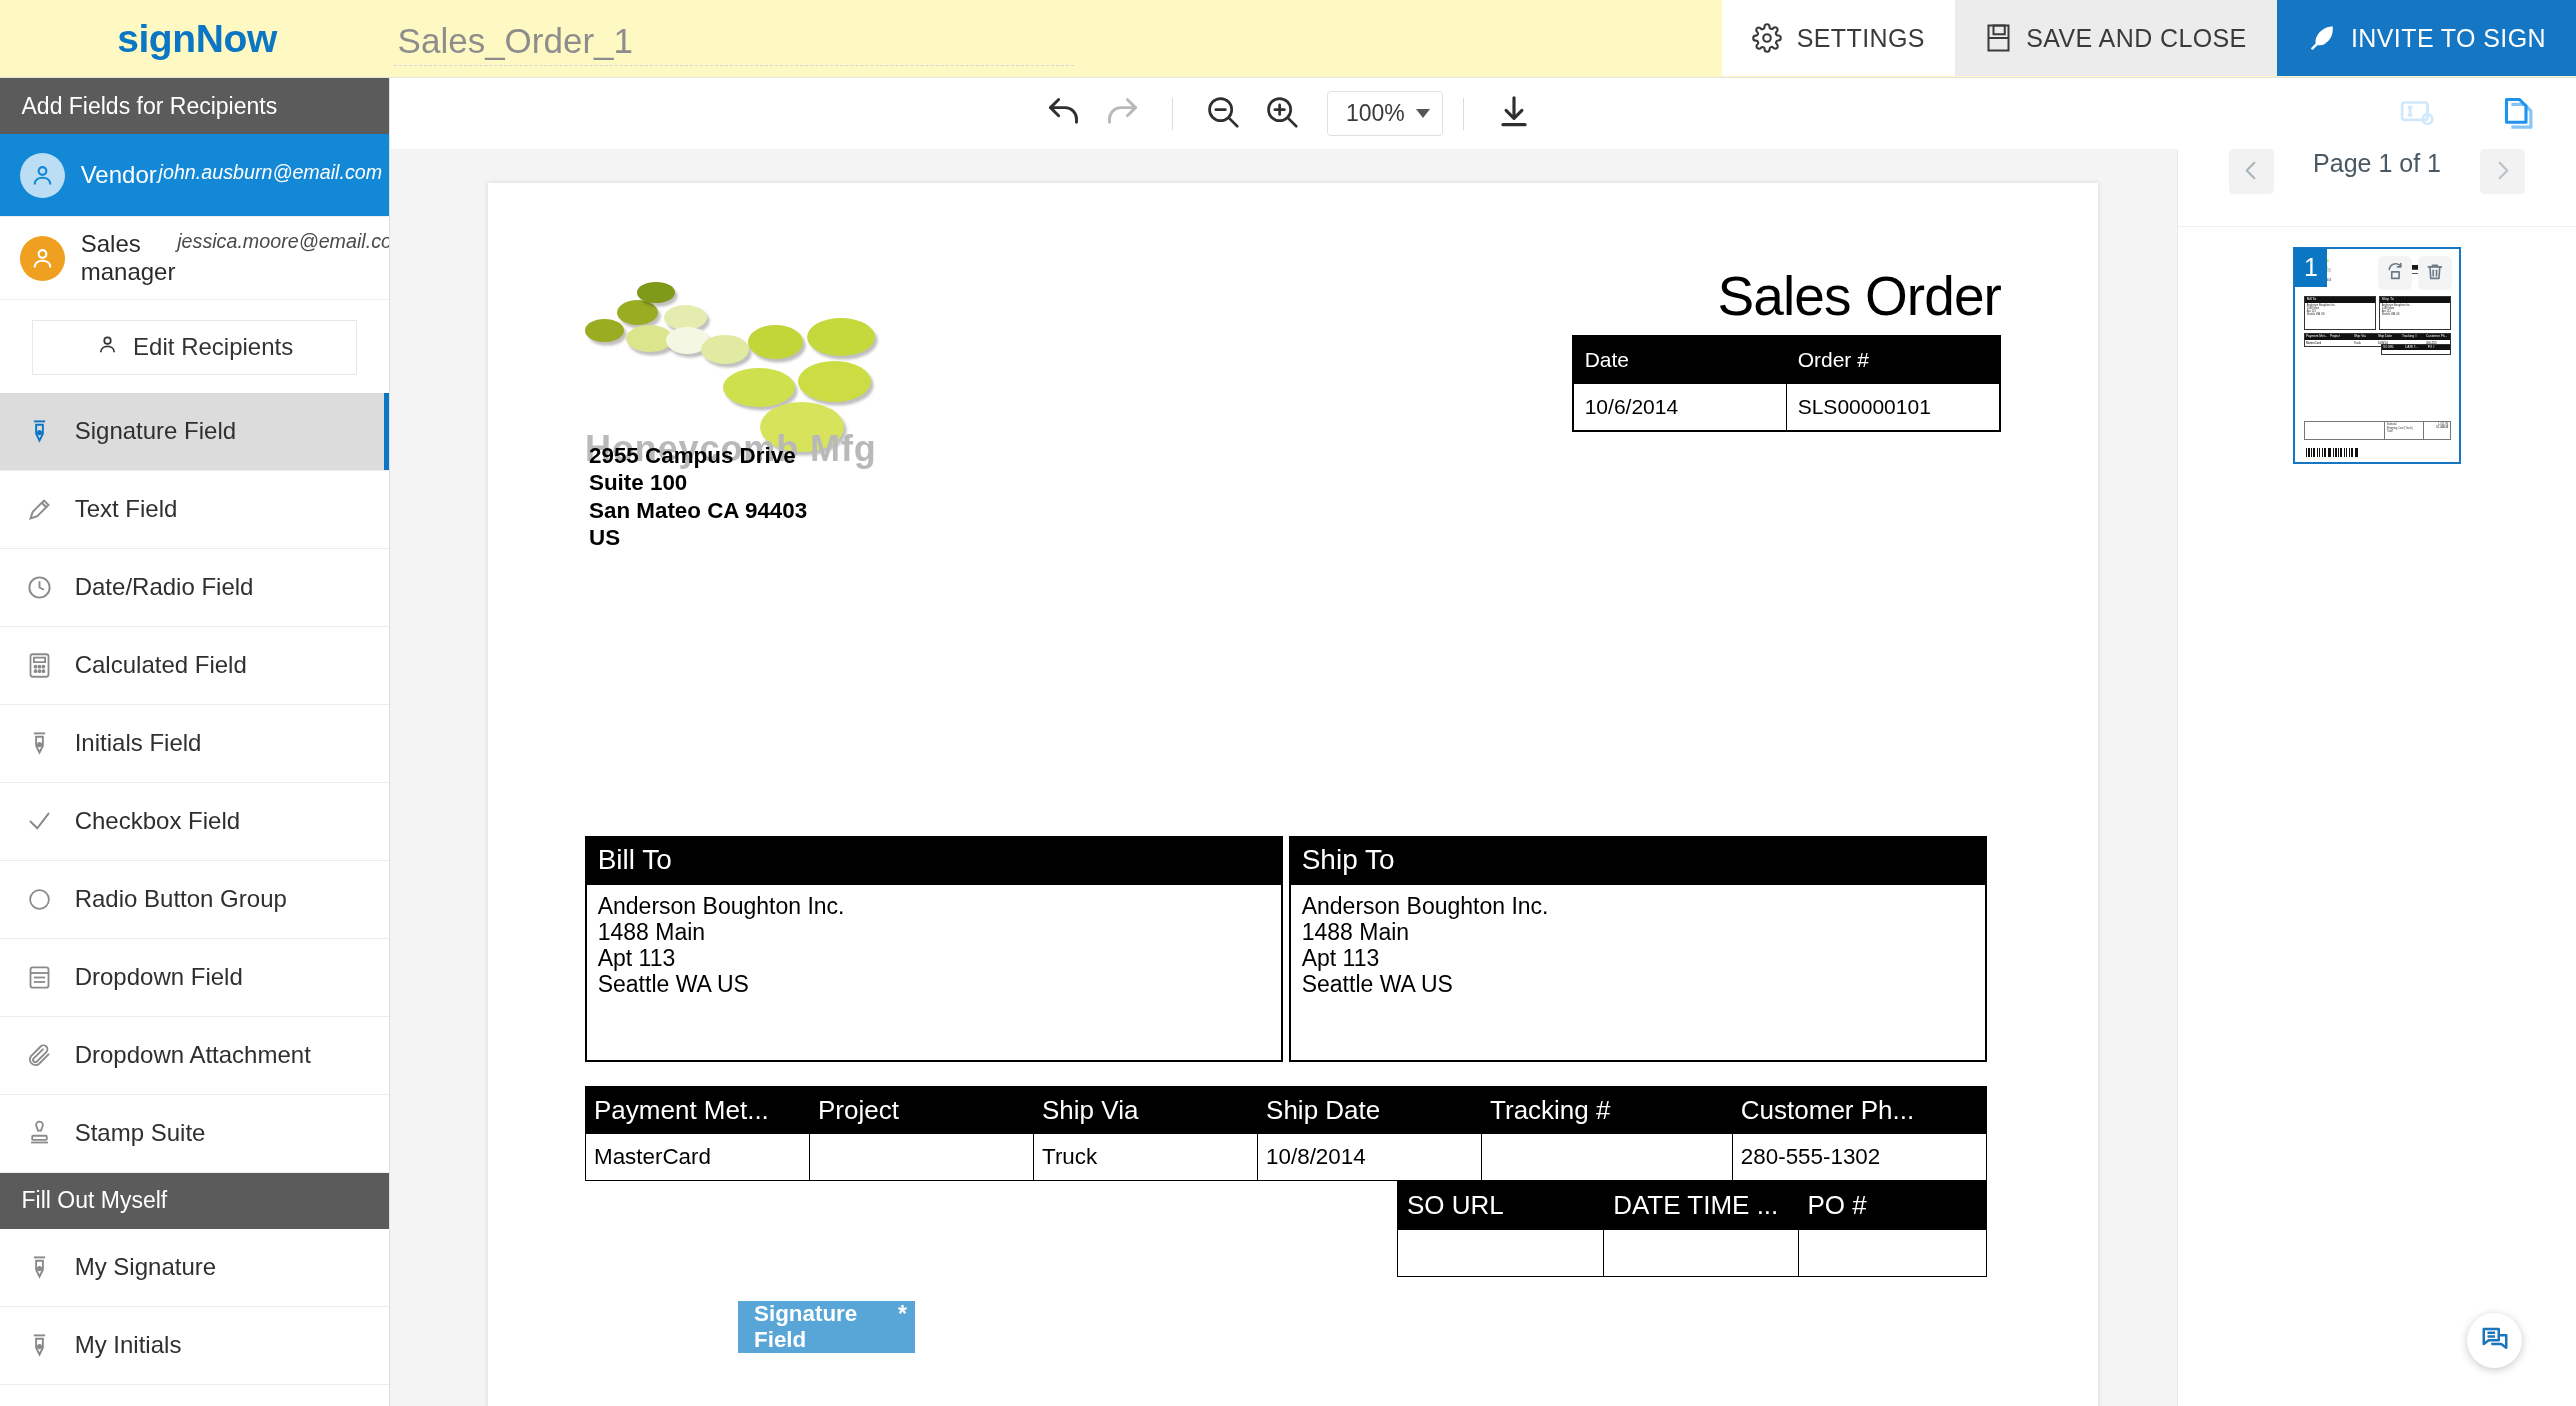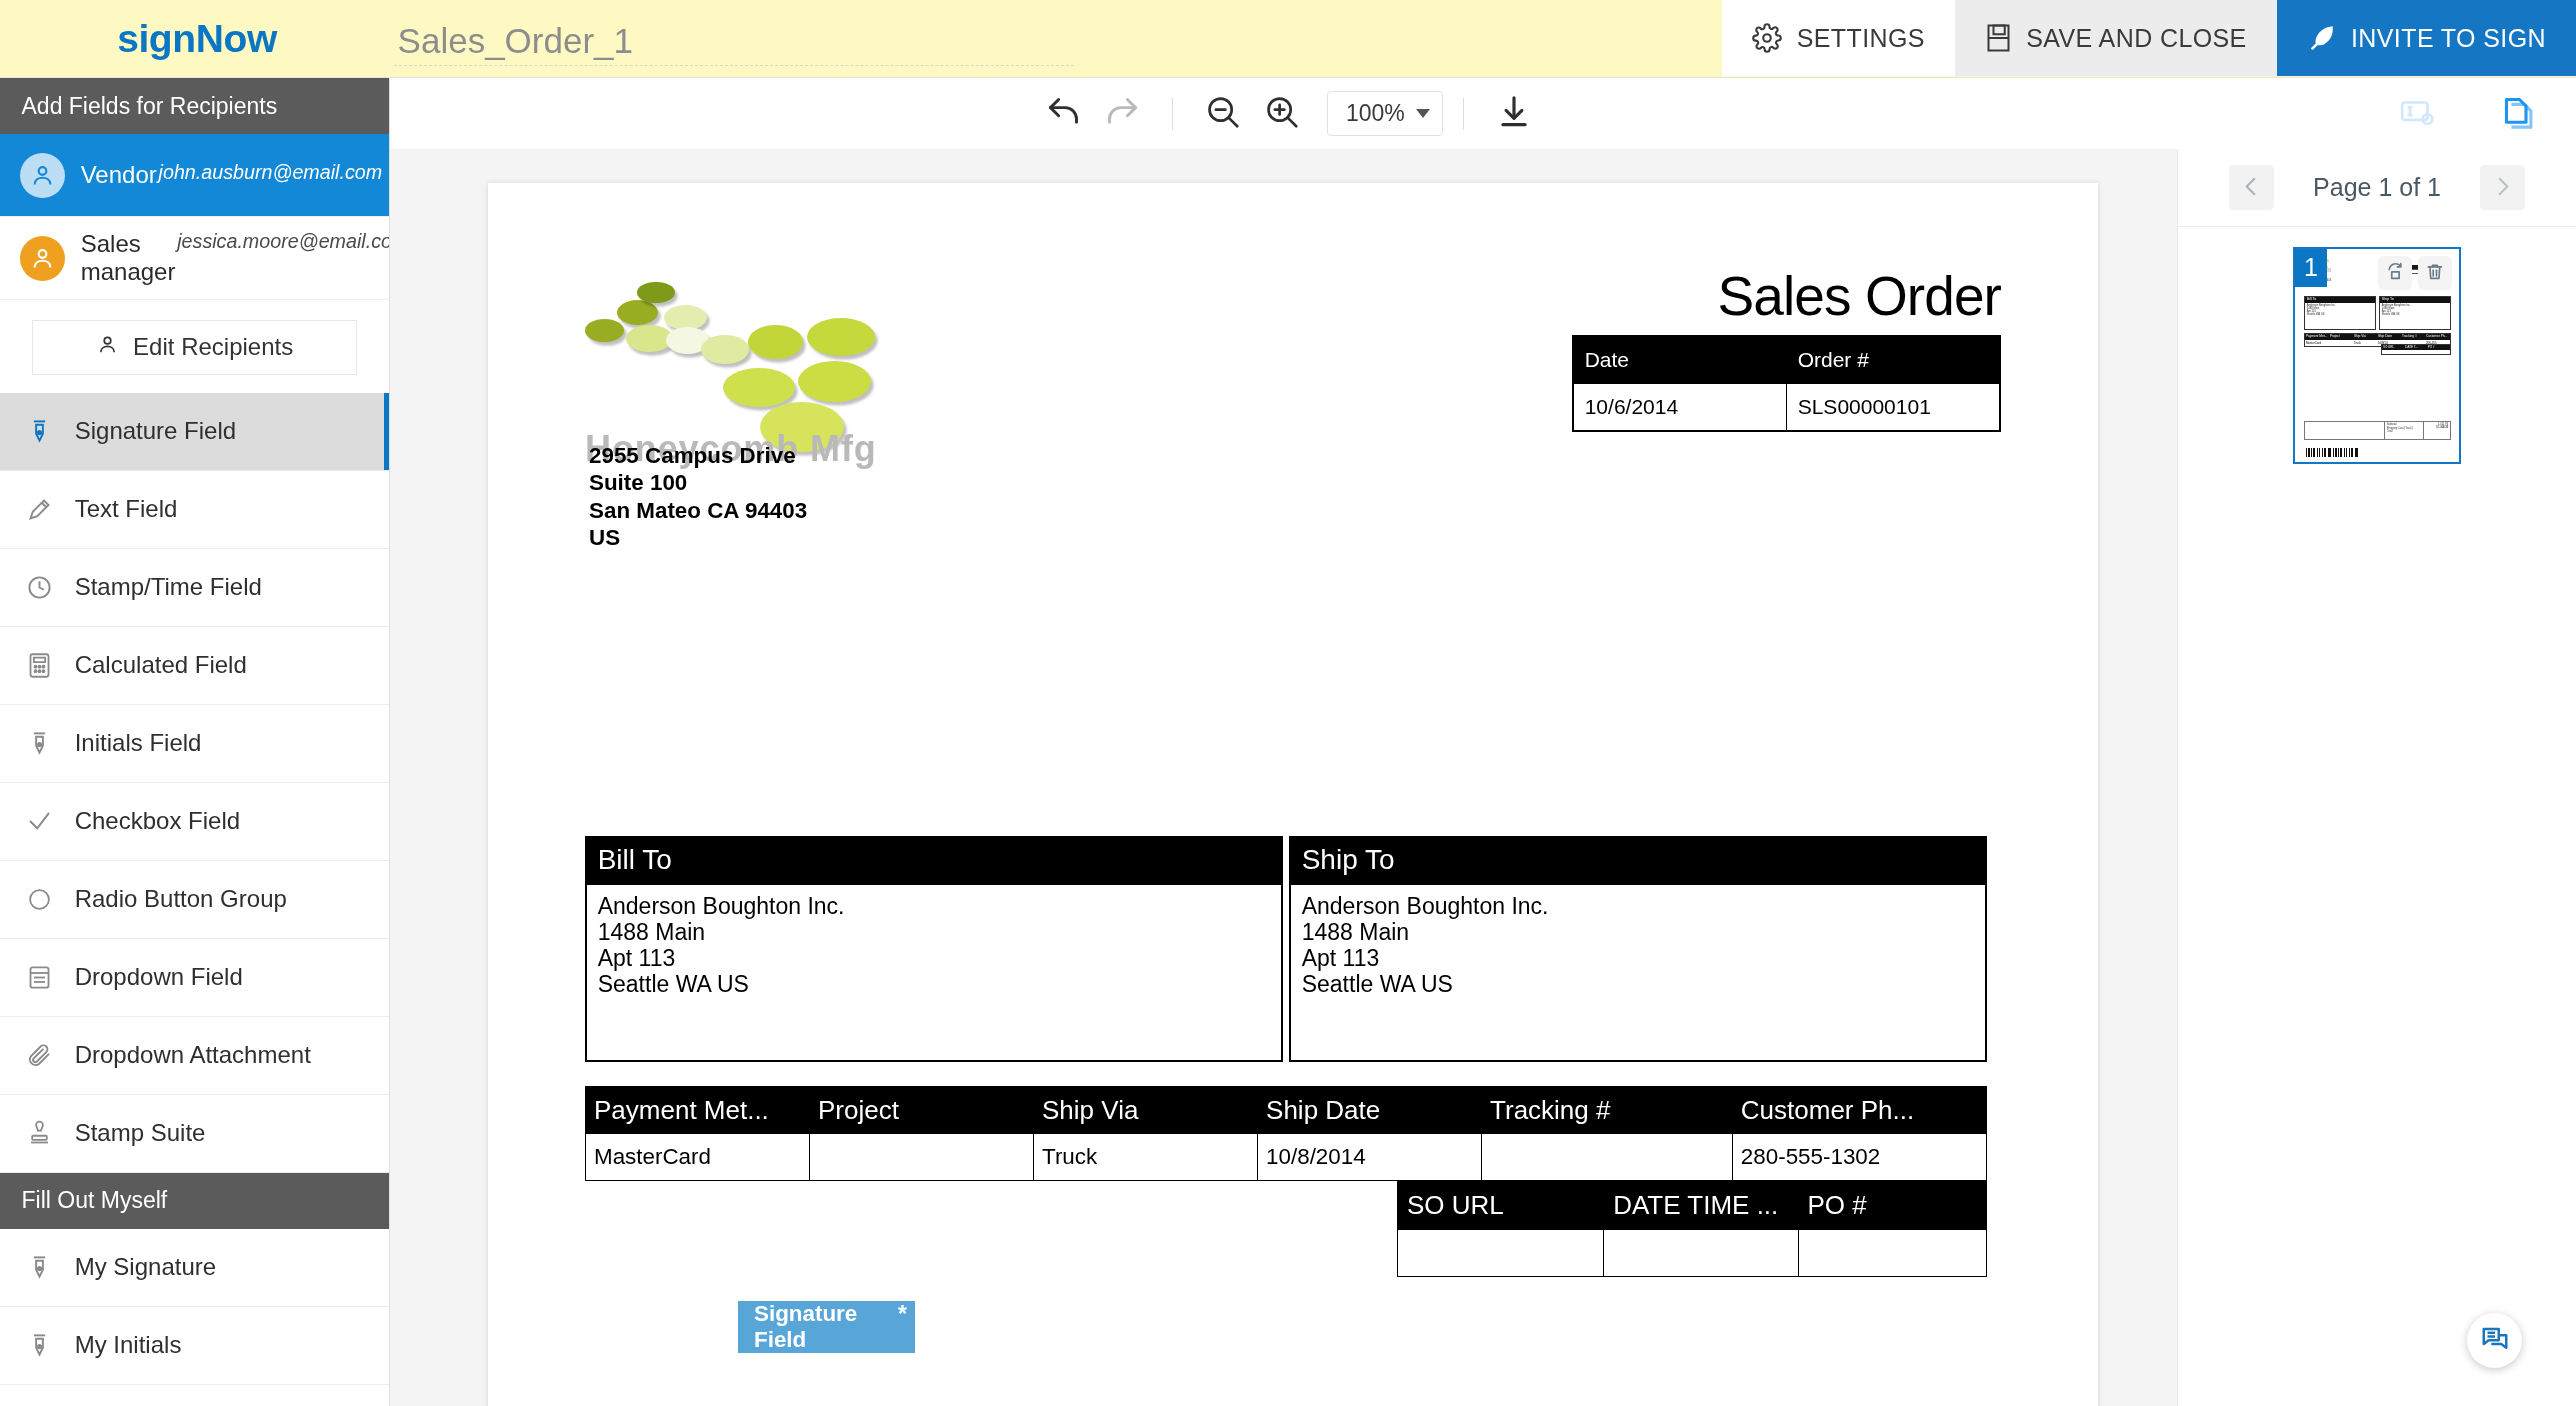--- a/index.html
+++ b/index.html
@@ -193,21 +193,21 @@
     position: absolute; right: 8px; top: 1.8px; font-size: 23px; line-height: 1;
   }
   .sigfield.vendor { background: #58a6d8; left: 250px; top: 1118px; }
 
   
   .right-panel {
     position: absolute; top: 149px; left: 2177px; width: 399px; height: 1257px;
     background: #ffffff; border-left: 1.8px solid #eaeaea;
   }
   .pager {
-    height: 78px; display: flex; align-items: center; justify-content: center;
+    height: 78px; display: flex; align-items: flex-start; justify-content: center;
     gap: 39px; border-bottom: 1.8px solid #eeeeee;
   }
   .pg-btn {
     width: 45px; height: 45px; background: #f2f2f2; border-radius: 4.5px;
     display: flex; align-items: center; justify-content: center; cursor: pointer;
   }
   .pg-label { font-size: 25px; color: #4a5863; }
   .thumb-wrap { padding: 19.7px 0 0 0; display: flex; justify-content: center; }
   .thumb {
     position: relative; width: 168px; height: 217px;
@@ -415,21 +415,21 @@
       <span>Text Field</span>
     </div>
 
     <div class="field-item">
       <span class="fi-icon">
         <svg width="27" height="27" viewBox="0 0 24 24" fill="none" stroke="#8a8a8a" stroke-width="1.7">
           <circle cx="12" cy="12" r="9"></circle>
             <polyline points="12 6.5 12 12 16 14"></polyline>
         </svg>
       </span>
-      <span>Stamp/Time Field</span>
+      <span>Date/Radio Field</span>
     </div>
 
     <div class="field-item">
       <span class="fi-icon">
         <svg width="25" height="27" viewBox="0 0 20 24" fill="none" stroke="#8a8a8a" stroke-width="1.6">
           <rect x="2" y="2" width="16" height="20" rx="2"></rect>
             <rect x="5" y="5" width="10" height="4"></rect>
           <circle cx="6.5" cy="13" r="0.9" fill="#8a8a8a"></circle>
             <circle cx="10" cy="13" r="0.9" fill="#8a8a8a"></circle>
             <circle cx="13.5" cy="13" r="0.9" fill="#8a8a8a"></circle>

